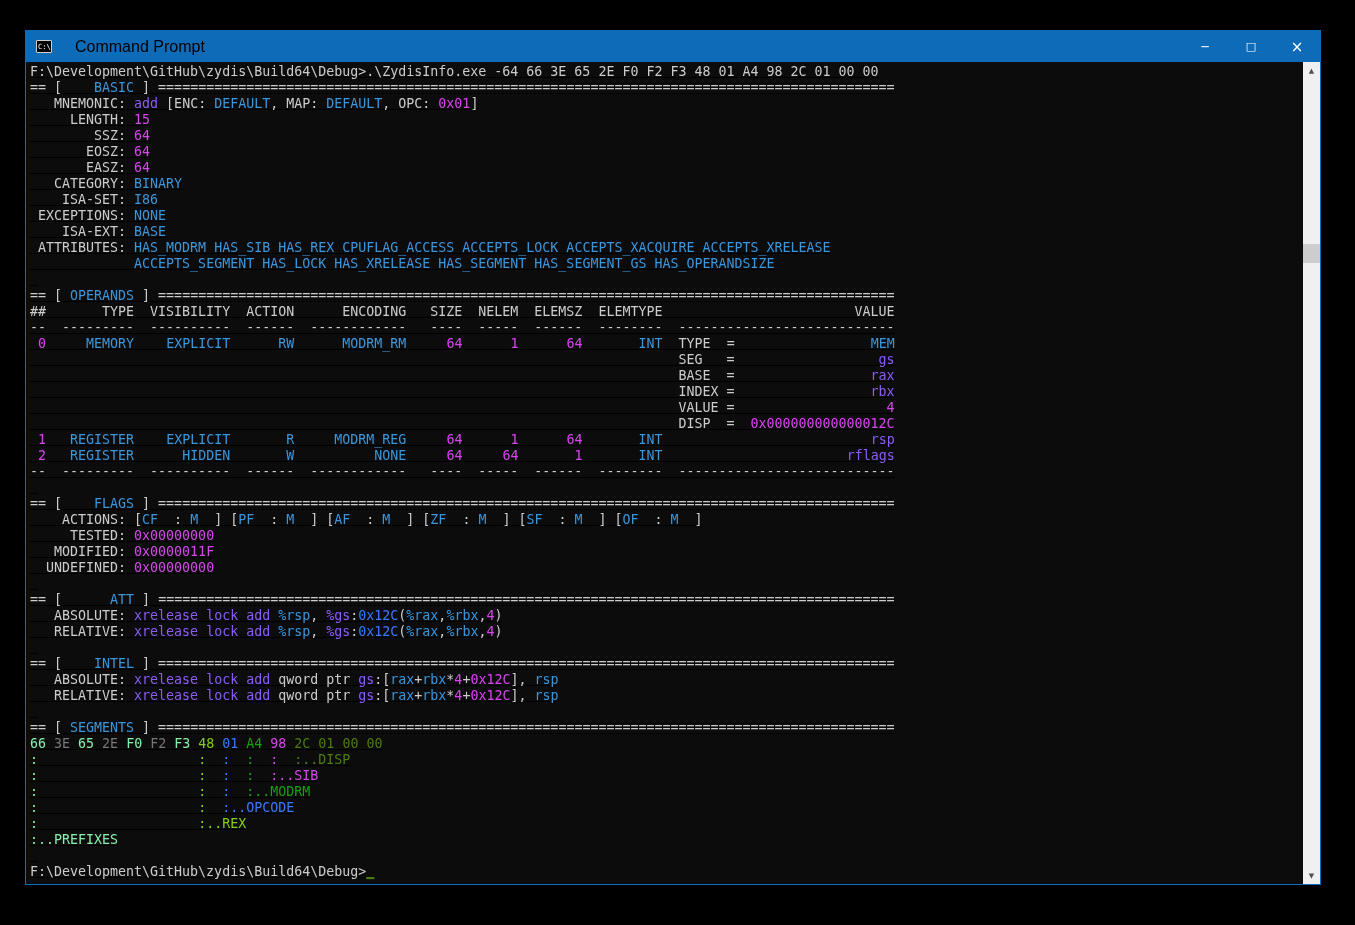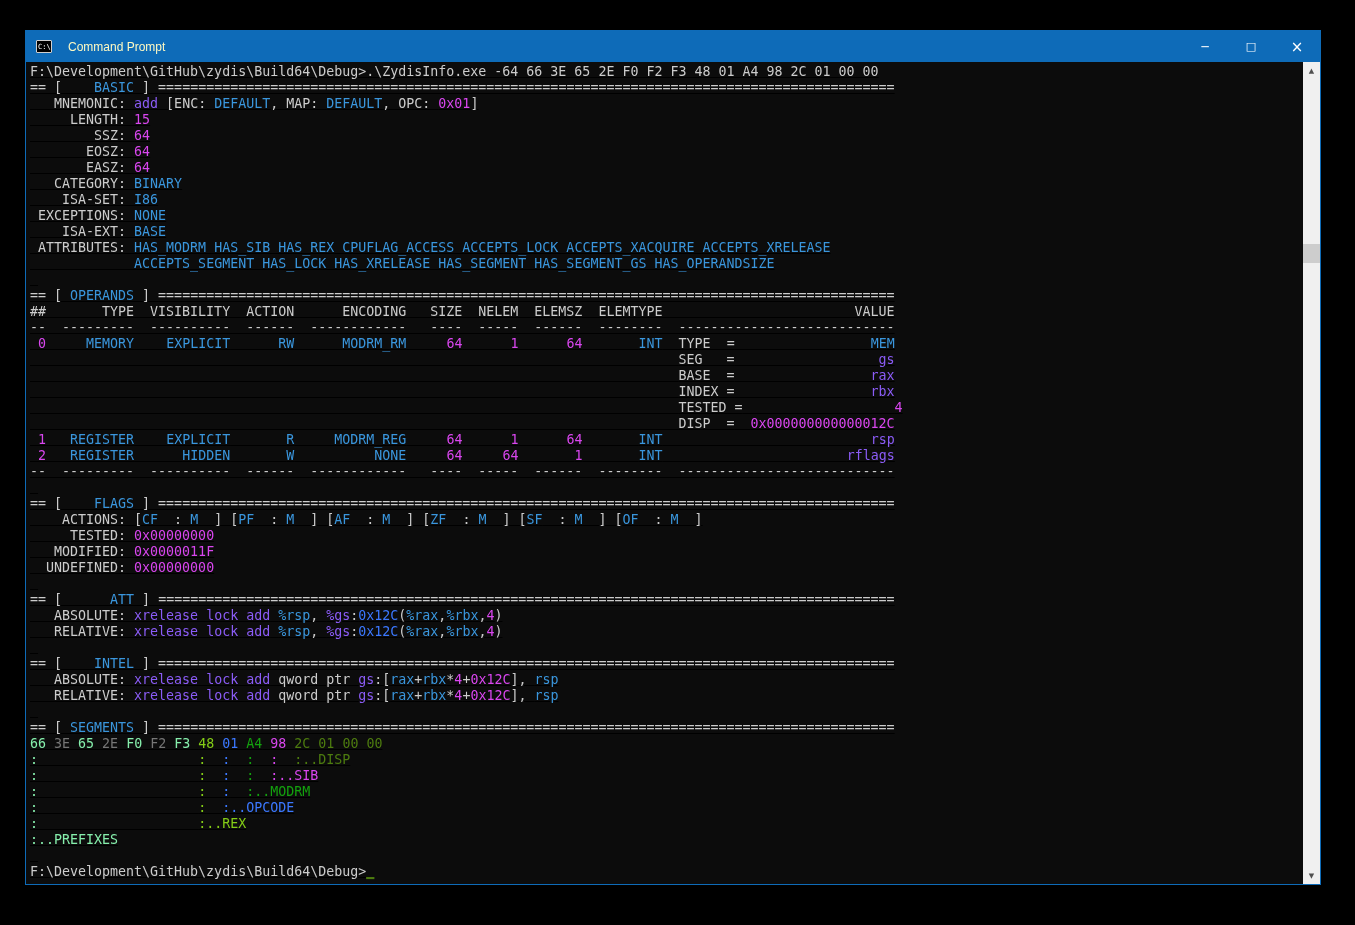--- a/index.html
+++ b/index.html
@@ -13,21 +13,21 @@
   }
   .titlebar{
     height:31px;background:#0E6BB8;position:relative;display:flex;align-items:center;
   }
   .cmd-icon{
     width:16px;height:13px;margin-left:10px;background:#000;border:1px solid #cfcfcf;
     color:#fff;font-size:7px;line-height:12px;padding-left:1px;box-sizing:border-box;
     font-family:"DejaVu Sans Mono",monospace;border-radius:1px;
   }
   .titletext{
-    color:#fef9c3;font-family:"Liberation Sans",sans-serif;font-size:12px;margin-left:16px;
+    color:#000000;font-family:"Liberation Sans",sans-serif;font-size:16px;margin-left:23px;
   }
   .controls{position:absolute;right:0;top:0;height:100%;display:flex;}
   .ctrl{
     width:46px;height:100%;display:flex;align-items:center;justify-content:center;
     color:#fff;font-family:"DejaVu Sans",sans-serif;cursor:default;
   }
   .ctrl.min{font-size:12px;}
   .ctrl.max{font-size:11px;}
   .ctrl.close{font-size:15px;}
   .console{
@@ -84,21 +84,21 @@
       <div class="tline"><span class="c-fg"> ATTRIBUTES: </span><span class="c-cyn">HAS_MODRM HAS_SIB HAS_REX CPUFLAG_ACCESS ACCEPTS_LOCK ACCEPTS_XACQUIRE ACCEPTS_XRELEASE</span></div>
       <div class="tline"><span class="c-fg">             </span><span class="c-cyn">ACCEPTS_SEGMENT HAS_LOCK HAS_XRELEASE HAS_SEGMENT HAS_SEGMENT_GS HAS_OPERANDSIZE</span></div>
       <div class="tline">&nbsp;</div>
       <div class="tline"><span class="c-fg">== [ </span><span class="c-cyn">OPERANDS</span><span class="c-fg"> ] </span><span class="c-fg">============================================================================================</span></div>
       <div class="tline"><span class="c-fg">##       TYPE  VISIBILITY  ACTION      ENCODING   SIZE  NELEM  ELEMSZ  ELEMTYPE                        VALUE</span></div>
       <div class="tline"><span class="c-fg">--  ---------  ----------  ------  ------------   ----  -----  ------  --------  ---------------------------</span></div>
       <div class="tline"><span class="c-fg"> </span><span class="c-grn">0</span><span class="c-fg">     </span><span class="c-cyn">MEMORY</span><span class="c-fg">    </span><span class="c-cyn">EXPLICIT</span><span class="c-fg">      </span><span class="c-cyn">RW</span><span class="c-fg">      </span><span class="c-cyn">MODRM_RM</span><span class="c-fg">     </span><span class="c-grn">64</span><span class="c-fg">      </span><span class="c-grn">1</span><span class="c-fg">      </span><span class="c-grn">64</span><span class="c-fg">       </span><span class="c-cyn">INT</span><span class="c-fg">  TYPE  =</span><span class="c-fg">                 </span><span class="c-cyn">MEM</span></div>
       <div class="tline"><span class="c-fg">                                                                                 </span><span class="c-fg">SEG   =</span><span class="c-fg">                  </span><span class="c-red">gs</span></div>
       <div class="tline"><span class="c-fg">                                                                                 </span><span class="c-fg">BASE  =</span><span class="c-fg">                 </span><span class="c-red">rax</span></div>
       <div class="tline"><span class="c-fg">                                                                                 </span><span class="c-fg">INDEX =</span><span class="c-fg">                 </span><span class="c-red">rbx</span></div>
-      <div class="tline"><span class="c-fg">                                                                                 </span><span class="c-fg">TESTED =</span><span class="c-fg">                   </span><span class="c-grn">4</span></div>
+      <div class="tline"><span class="c-fg">                                                                                 </span><span class="c-fg">VALUE =</span><span class="c-fg">                   </span><span class="c-grn">4</span></div>
       <div class="tline"><span class="c-fg">                                                                                 </span><span class="c-fg">DISP  =</span><span class="c-fg">  </span><span class="c-grn">0x000000000000012C</span></div>
       <div class="tline"><span class="c-fg"> </span><span class="c-grn">1</span><span class="c-fg">   </span><span class="c-cyn">REGISTER</span><span class="c-fg">    </span><span class="c-cyn">EXPLICIT</span><span class="c-fg">       </span><span class="c-cyn">R</span><span class="c-fg">     </span><span class="c-cyn">MODRM_REG</span><span class="c-fg">     </span><span class="c-grn">64</span><span class="c-fg">      </span><span class="c-grn">1</span><span class="c-fg">      </span><span class="c-grn">64</span><span class="c-fg">       </span><span class="c-cyn">INT</span><span class="c-fg">                          </span><span class="c-red">rsp</span></div>
       <div class="tline"><span class="c-fg"> </span><span class="c-grn">2</span><span class="c-fg">   </span><span class="c-cyn">REGISTER</span><span class="c-fg">      </span><span class="c-cyn">HIDDEN</span><span class="c-fg">       </span><span class="c-cyn">W</span><span class="c-fg">          </span><span class="c-cyn">NONE</span><span class="c-fg">     </span><span class="c-grn">64</span><span class="c-fg">     </span><span class="c-grn">64</span><span class="c-fg">       </span><span class="c-grn">1</span><span class="c-fg">       </span><span class="c-cyn">INT</span><span class="c-fg">                       </span><span class="c-red">rflags</span></div>
       <div class="tline"><span class="c-fg">--  ---------  ----------  ------  ------------   ----  -----  ------  --------  ---------------------------</span></div>
       <div class="tline">&nbsp;</div>
       <div class="tline"><span class="c-fg">== [    </span><span class="c-cyn">FLAGS</span><span class="c-fg"> ] </span><span class="c-fg">============================================================================================</span></div>
       <div class="tline"><span class="c-fg">    ACTIONS: [</span><span class="c-cyn">CF</span><span class="c-fg">  : </span><span class="c-cyn">M</span><span class="c-fg">  ] [</span><span class="c-cyn">PF</span><span class="c-fg">  : </span><span class="c-cyn">M</span><span class="c-fg">  ] [</span><span class="c-cyn">AF</span><span class="c-fg">  : </span><span class="c-cyn">M</span><span class="c-fg">  ] [</span><span class="c-cyn">ZF</span><span class="c-fg">  : </span><span class="c-cyn">M</span><span class="c-fg">  ] [</span><span class="c-cyn">SF</span><span class="c-fg">  : </span><span class="c-cyn">M</span><span class="c-fg">  ] [</span><span class="c-cyn">OF</span><span class="c-fg">  : </span><span class="c-cyn">M</span><span class="c-fg">  ]</span></div>
       <div class="tline"><span class="c-fg">     TESTED: </span><span class="c-grn">0x00000000</span></div>
       <div class="tline"><span class="c-fg">   MODIFIED: </span><span class="c-grn">0x0000011F</span></div>
       <div class="tline"><span class="c-fg">  UNDEFINED: </span><span class="c-grn">0x00000000</span></div>

